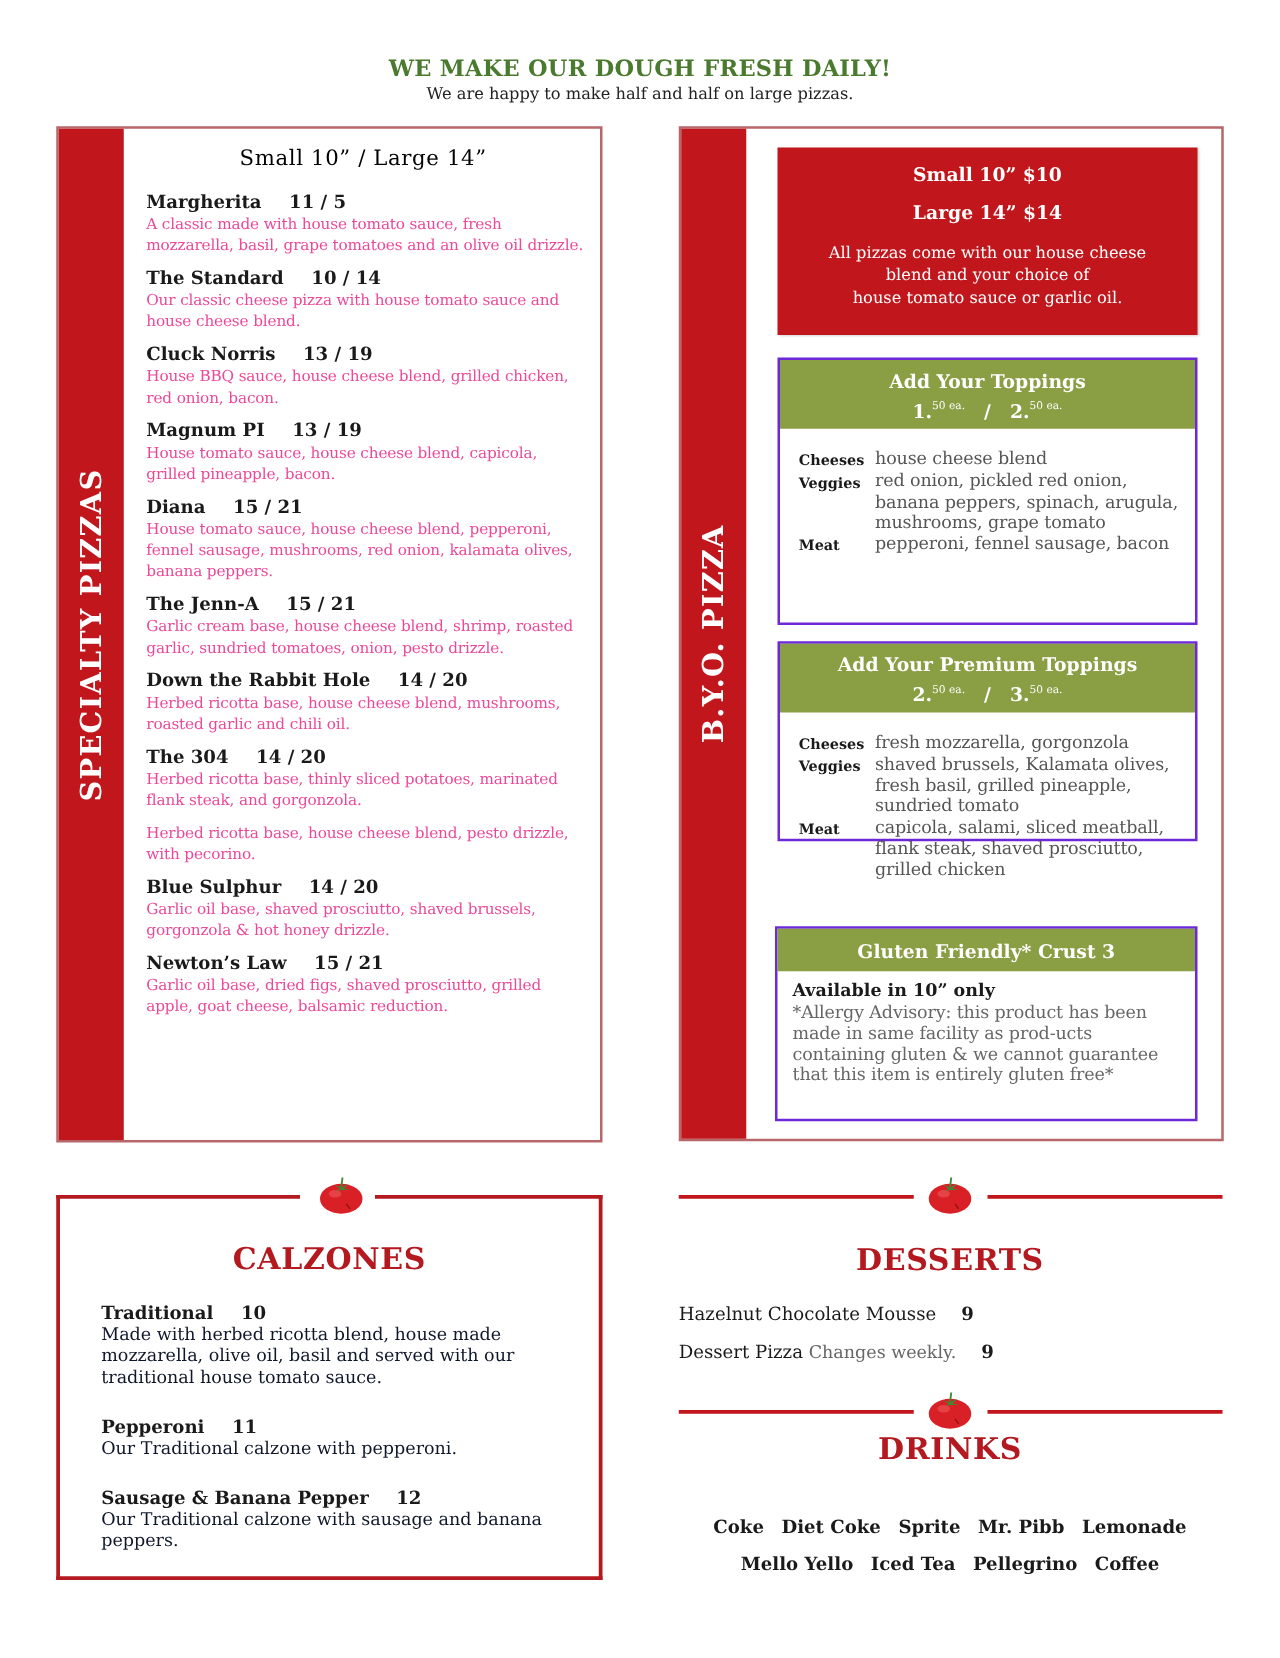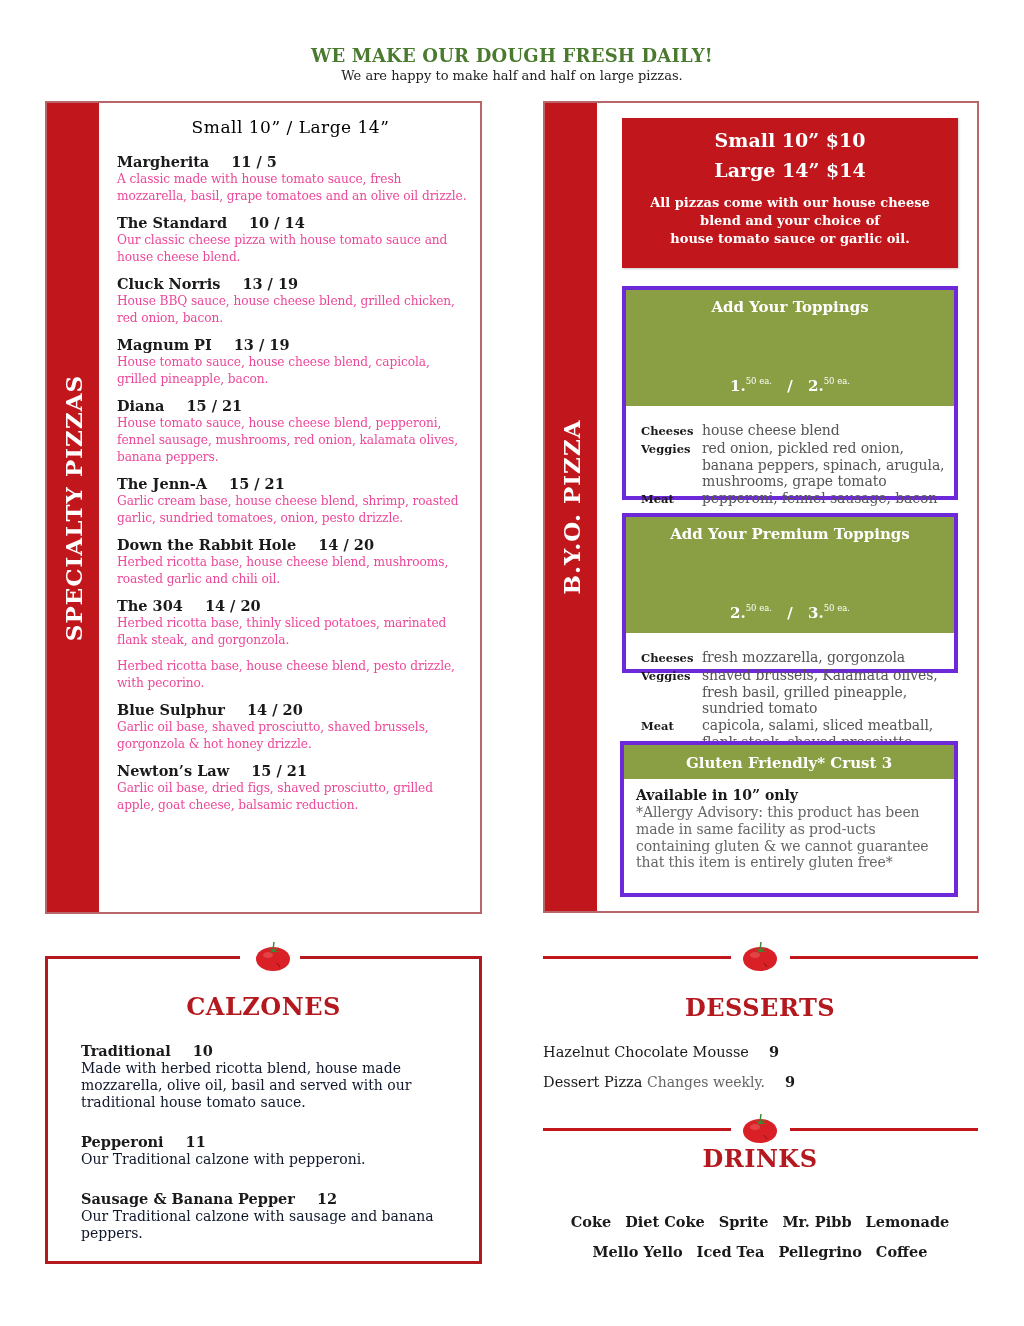--- a/index.html
+++ b/index.html
@@ -19,28 +19,28 @@
   #specialty .content { position: absolute; left: 70px; top: 14px; right: 10px; }
   .size-header { text-align: center; font-size: 17px; color: #000000; margin-left: -6px; margin-bottom: 16px; letter-spacing: 0.5px; }
   .pizza { margin-bottom: 9px; }
   .pizza .name-row { font-weight: bold; font-size: 14.5px; line-height: 18px; color: #1a1a1a; }
   .pizza .price { margin-left: 22px; font-weight: bold; }
   .pizza .desc { font-size: 12.2px; line-height: 17px; color: #ec4899; letter-spacing: -0.1px; }
 
   
   #byo { left: 543px; top: 101px; width: 436px; height: 812px; }
   .red-card { position: absolute; left: 77px; top: 15px; width: 336px; height: 150px; background: #c0161c; color: #fff; text-align: center; box-shadow: 1px 1px 2px rgba(0,0,0,0.2); }
-  .red-card .line { font-weight: bold; font-size: 19px; line-height: 30px; }
+  .red-card .line { font-weight: bold; font-size: 15px; line-height: 30px; }
   .red-card .line:first-child { margin-top: 7px; }
-  .red-card .note { font-weight: bold; font-size: 13px; line-height: 18px; margin-top: 9px; }
-
-  .green-card { position: absolute; border: 4px solid #6d28d9; background: #fff; }
+  .red-card .note { font-weight: normal; font-size: 13px; line-height: 18px; margin-top: 9px; }
+
+  .green-card { position: absolute; border: 2px solid #6d28d9; background: #fff; }
   .green-head { background: #8a9e44; color: #fff; text-align: center; }
   .green-head .title { font-weight: bold; font-size: 15px; line-height: 22px; padding-top: 6px; }
-  .green-head .prices { font-weight: bold; font-size: 15px; line-height: 30px; padding-bottom: 5px; margin-top: 48px; }
+  .green-head .prices { font-weight: bold; font-size: 15px; line-height: 18px; padding-bottom: 5px; }
   .green-head sup { font-size: 8.5px; vertical-align: 7px; font-weight: normal; }
   .green-head .slash { margin: 0 10px; }
   .topping-table { padding: 16px 0 0 15px; }
   .topping-row { display: flex; }
   .topping-row .cat { width: 61px; font-weight: bold; font-size: 11.5px; line-height: 16.8px; color: #1a1a1a; flex-shrink: 0; padding-top: 1px; }
   .topping-row .items { font-size: 14px; line-height: 16.8px; color: #555; letter-spacing: -0.1px; }
 
   #toppings { left: 77px; top: 183px; width: 336px; height: 214px; }
   #premium { left: 77px; top: 410px; width: 336px; height: 160px; }
   #gluten { left: 75px; top: 638px; width: 338px; height: 156px; }

